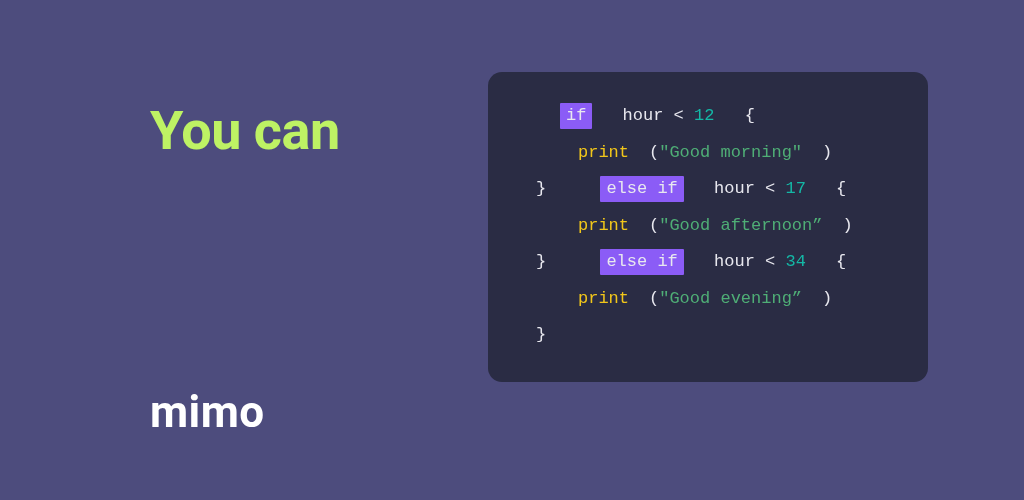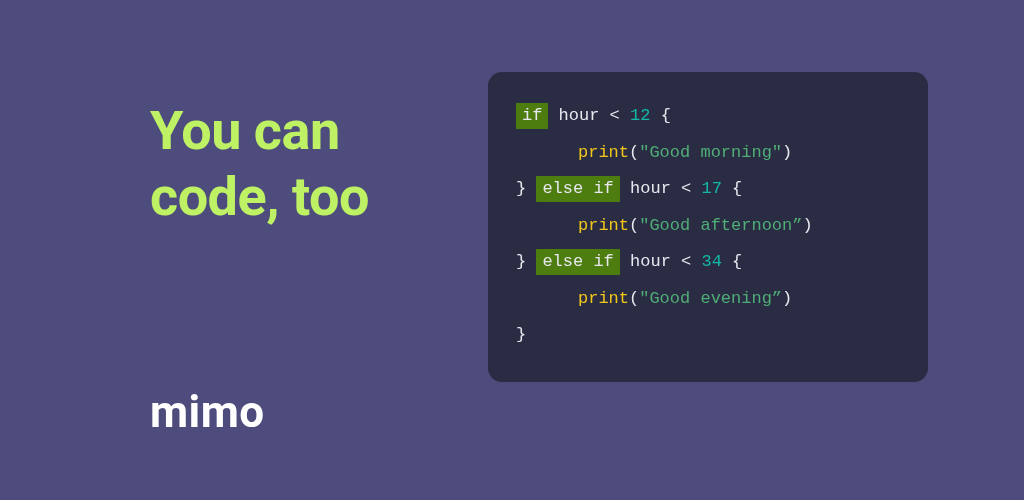--- a/index.html
+++ b/index.html
@@ -38,38 +38,38 @@
     background: #2a2c44;
     border-radius: 14px;
     padding: 26px 28px 28px 28px;
     font-family: "SFMono-Regular", Consolas, "Liberation Mono", Menlo, monospace;
     font-size: 17px;
     line-height: 2.15;
     color: #e8e8ef;
   }
   .code-line { white-space: pre; }
   .hl {
-    background: #4d7c0f;
+    background: #8b5cf6;
     padding: 2px 6px;
     border-radius: 1px;
     display: inline-block;
     line-height: 1.3;
+    margin-left: 44px;
   }
   .fn { color: #f1c61a; margin-left: 40px; }
   .str { color: #4fae76; }
   .num { color: #14b8a6; }
-  .txt { color: #e8e8ef; }
+  .txt { color: #e8e8ef; padding-left: 20px; }
   .ind1 { padding-left: 22px; display:inline-block;}
 </style>
 </head>
 <body>
 
 <div class="headline">
   <div>You can</div>
-  <div>code, too</div>
 </div>
 
 <div class="brand">mimo</div>
 
 <div class="code-card">
   <div class="code-line"><span class="hl">if</span><span class="txt"> hour &lt; </span><span class="num">12</span><span class="txt"> {</span></div>
   <div class="code-line"><span class="ind1"></span><span class="fn">print</span><span class="txt">(</span><span class="str">"Good morning"</span><span class="txt">)</span></div>
   <div class="code-line"><span class="txt">} </span><span class="hl">else if</span><span class="txt"> hour &lt; </span><span class="num">17</span><span class="txt"> {</span></div>
   <div class="code-line"><span class="ind1"></span><span class="fn">print</span><span class="txt">(</span><span class="str">"Good afternoon”</span><span class="txt">)</span></div>
   <div class="code-line"><span class="txt">} </span><span class="hl">else if</span><span class="txt"> hour &lt; </span><span class="num">34</span><span class="txt"> {</span></div>

